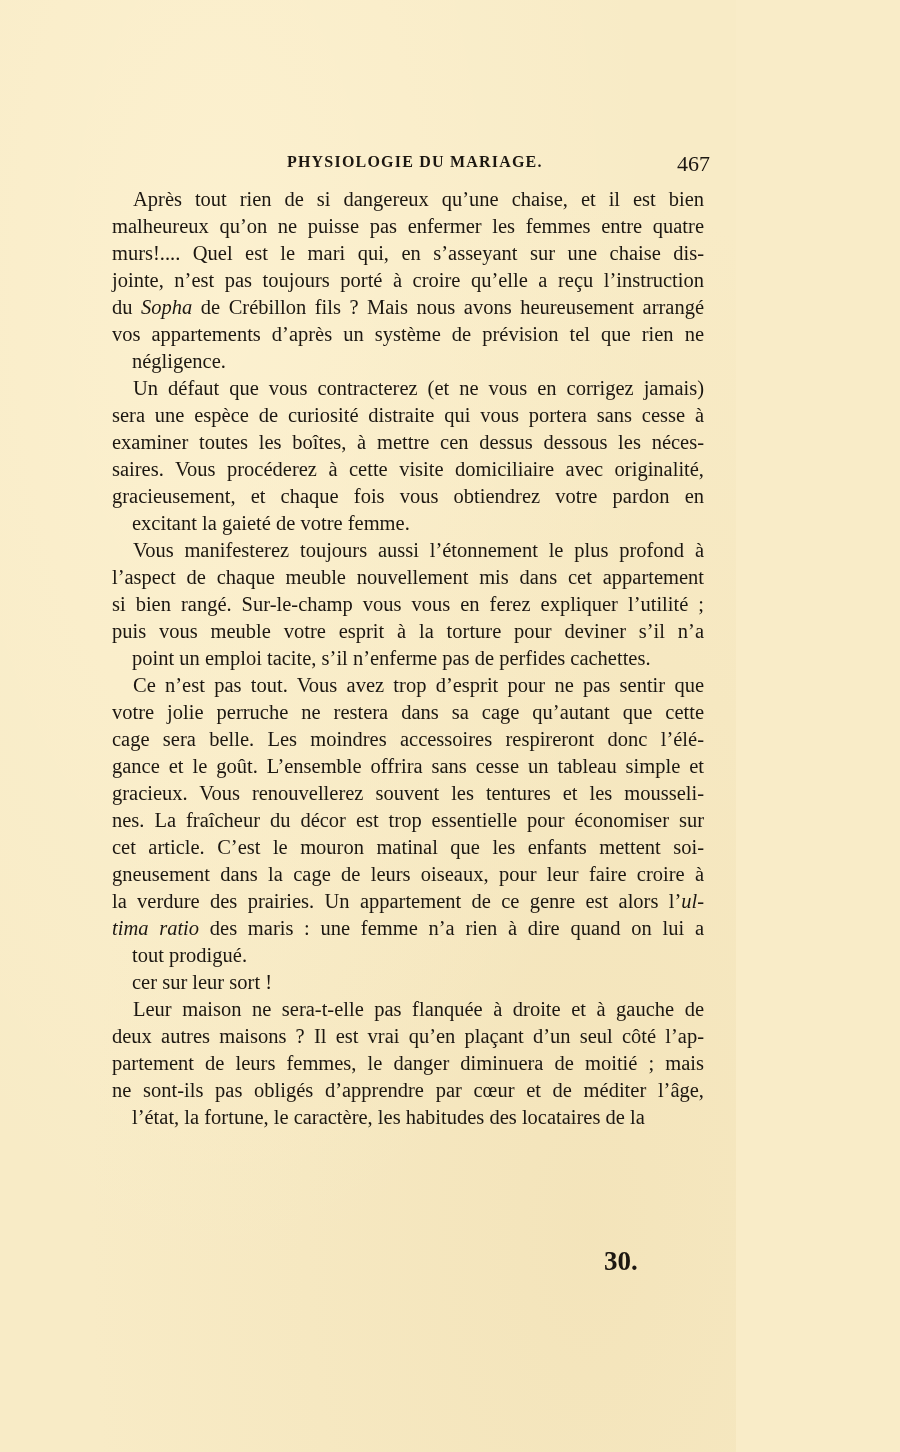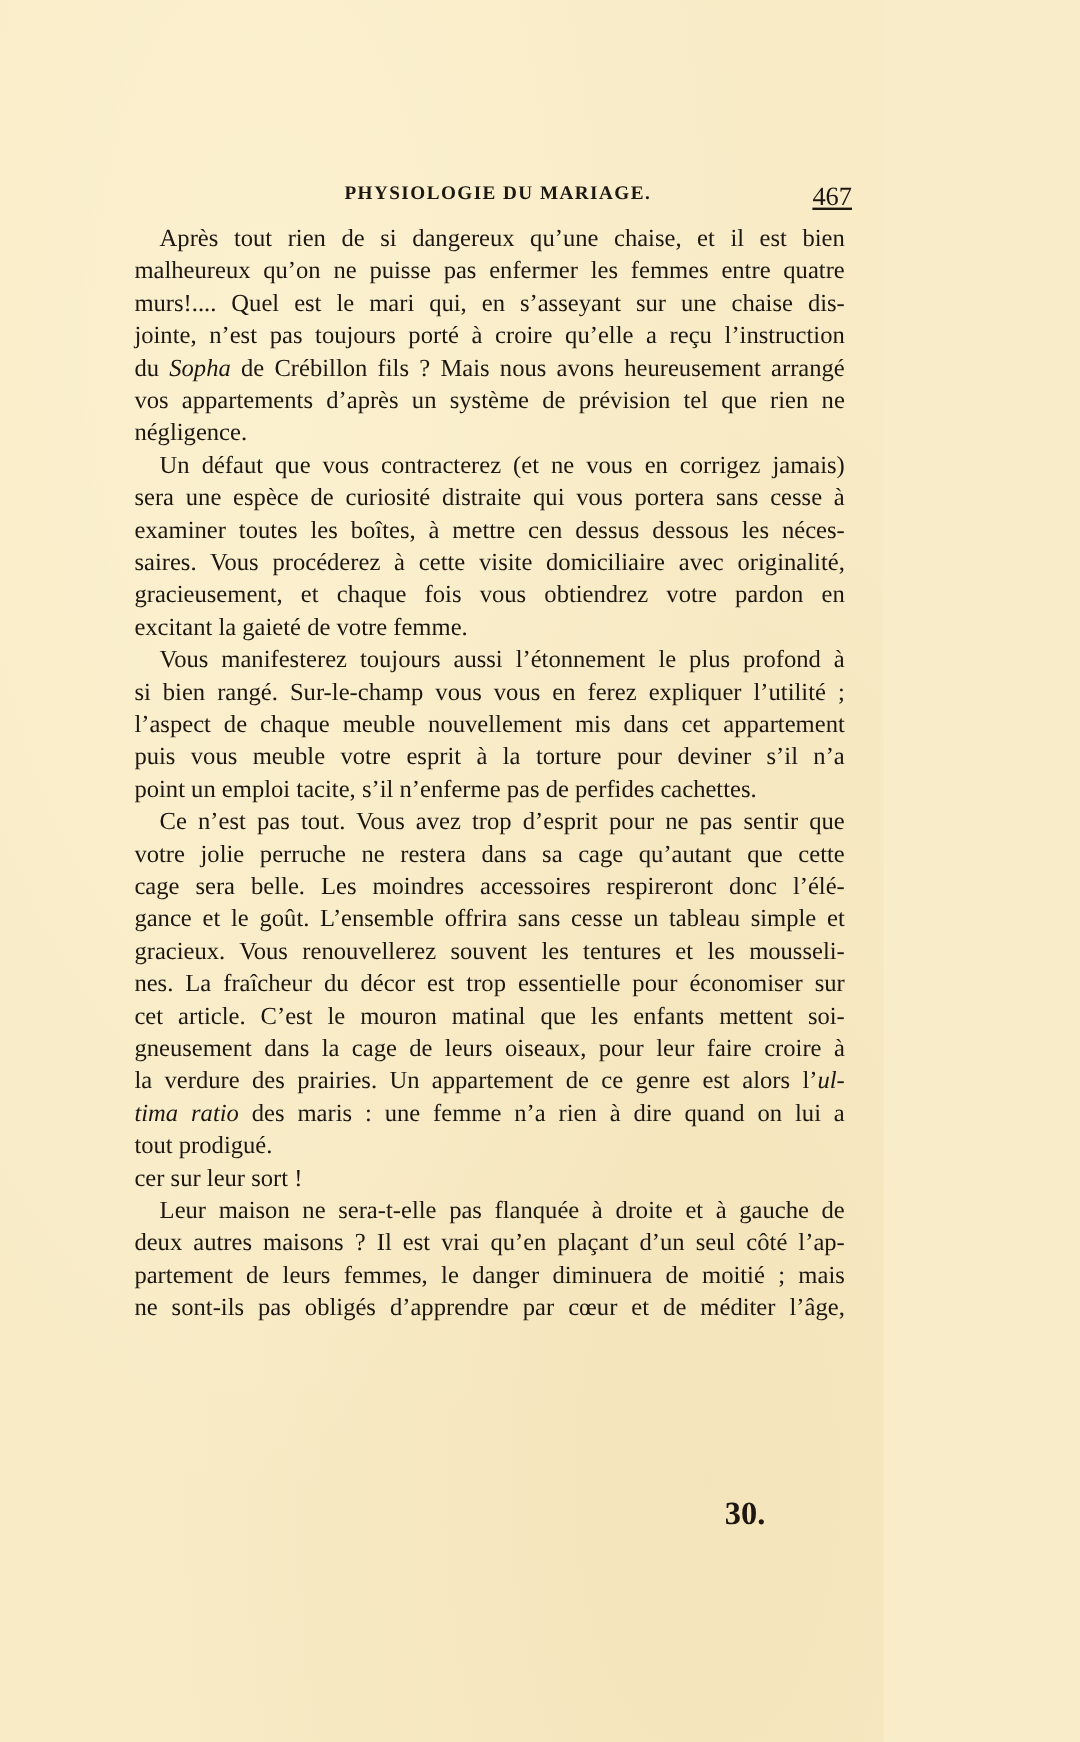--- a/index.html
+++ b/index.html
@@ -39,40 +39,40 @@
       font-weight: bold;
       letter-spacing: 1.2px;
       font-variant: small-caps;
       text-transform: uppercase;
     }
     .page-number {
       position: absolute;
       right: 0;
       top: -2px;
       font-size: 22px;
-      text-decoration: underline;
     }
     .text-block {
       position: absolute;
       top: 186px;
       left: 112px;
       width: 592px;
     }
     .line {
       display: block;
       height: 27px;
       line-height: 27px;
       font-size: 20.5px;
       white-space: nowrap;
       text-align: justify;
       text-align-last: justify;
       overflow: visible;
     }
     .line.last {
       text-align-last: left;
+      margin-left: 20px;
     }
     .line.indent {
       padding-left: 21px;
     }
     .signature {
       position: absolute;
       top: 1246px;
       left: 604px;
       font-size: 27px;
       font-weight: bold;
@@ -102,22 +102,22 @@
       <div>
         <span class="line indent">Un défaut que vous contracterez (et ne vous en corrigez jamais)</span>
         <span class="line">sera une espèce de curiosité distraite qui vous portera sans cesse à</span>
         <span class="line">examiner toutes les boîtes, à mettre cen dessus dessous les néces-</span>
         <span class="line">saires. Vous procéderez à cette visite domiciliaire avec originalité,</span>
         <span class="line">gracieusement, et chaque fois vous obtiendrez votre pardon en</span>
         <span class="line last">excitant la gaieté de votre femme.</span>
       </div>
       <div>
         <span class="line indent">Vous manifesterez toujours aussi l’étonnement le plus profond à</span>
+        <span class="line">l’aspect de chaque meuble nouvellement mis dans cet appartement</span>
         <span class="line">si bien rangé. Sur-le-champ vous vous en ferez expliquer l’utilité ;</span>
-        <span class="line">l’aspect de chaque meuble nouvellement mis dans cet appartement</span>
         <span class="line">puis vous meuble votre esprit à la torture pour deviner s’il n’a</span>
         <span class="line last">point un emploi tacite, s’il n’enferme pas de perfides cachettes.</span>
       </div>
       <div>
         <span class="line indent">Ce n’est pas tout. Vous avez trop d’esprit pour ne pas sentir que</span>
         <span class="line">votre jolie perruche ne restera dans sa cage qu’autant que cette</span>
         <span class="line">cage sera belle. Les moindres accessoires respireront donc l’élé-</span>
         <span class="line">gance et le goût. L’ensemble offrira sans cesse un tableau simple et</span>
         <span class="line">gracieux. Vous renouvellerez souvent les tentures et les mousseli-</span>
         <span class="line">nes. La fraîcheur du décor est trop essentielle pour économiser sur</span>
@@ -128,18 +128,19 @@
         <span class="line last">tout prodigué.</span>
       </div>
       <div>
         <span class="line last">cer sur leur sort !</span>
       </div>
       <div>
         <span class="line indent">Leur maison ne sera-t-elle pas flanquée à droite et à gauche de</span>
         <span class="line">deux autres maisons ? Il est vrai qu’en plaçant d’un seul côté l’ap-</span>
         <span class="line">partement de leurs femmes, le danger diminuera de moitié ; mais</span>
         <span class="line">ne sont-ils pas obligés d’apprendre par cœur et de méditer l’âge,</span>
+        <span class="line last">l’état, la fortune, le caractère, les habitudes des locataires de la</span>
       </div>
     </div>
 
   <div class="signature">30.</div>
 
 </div>
 
 </body></html>

